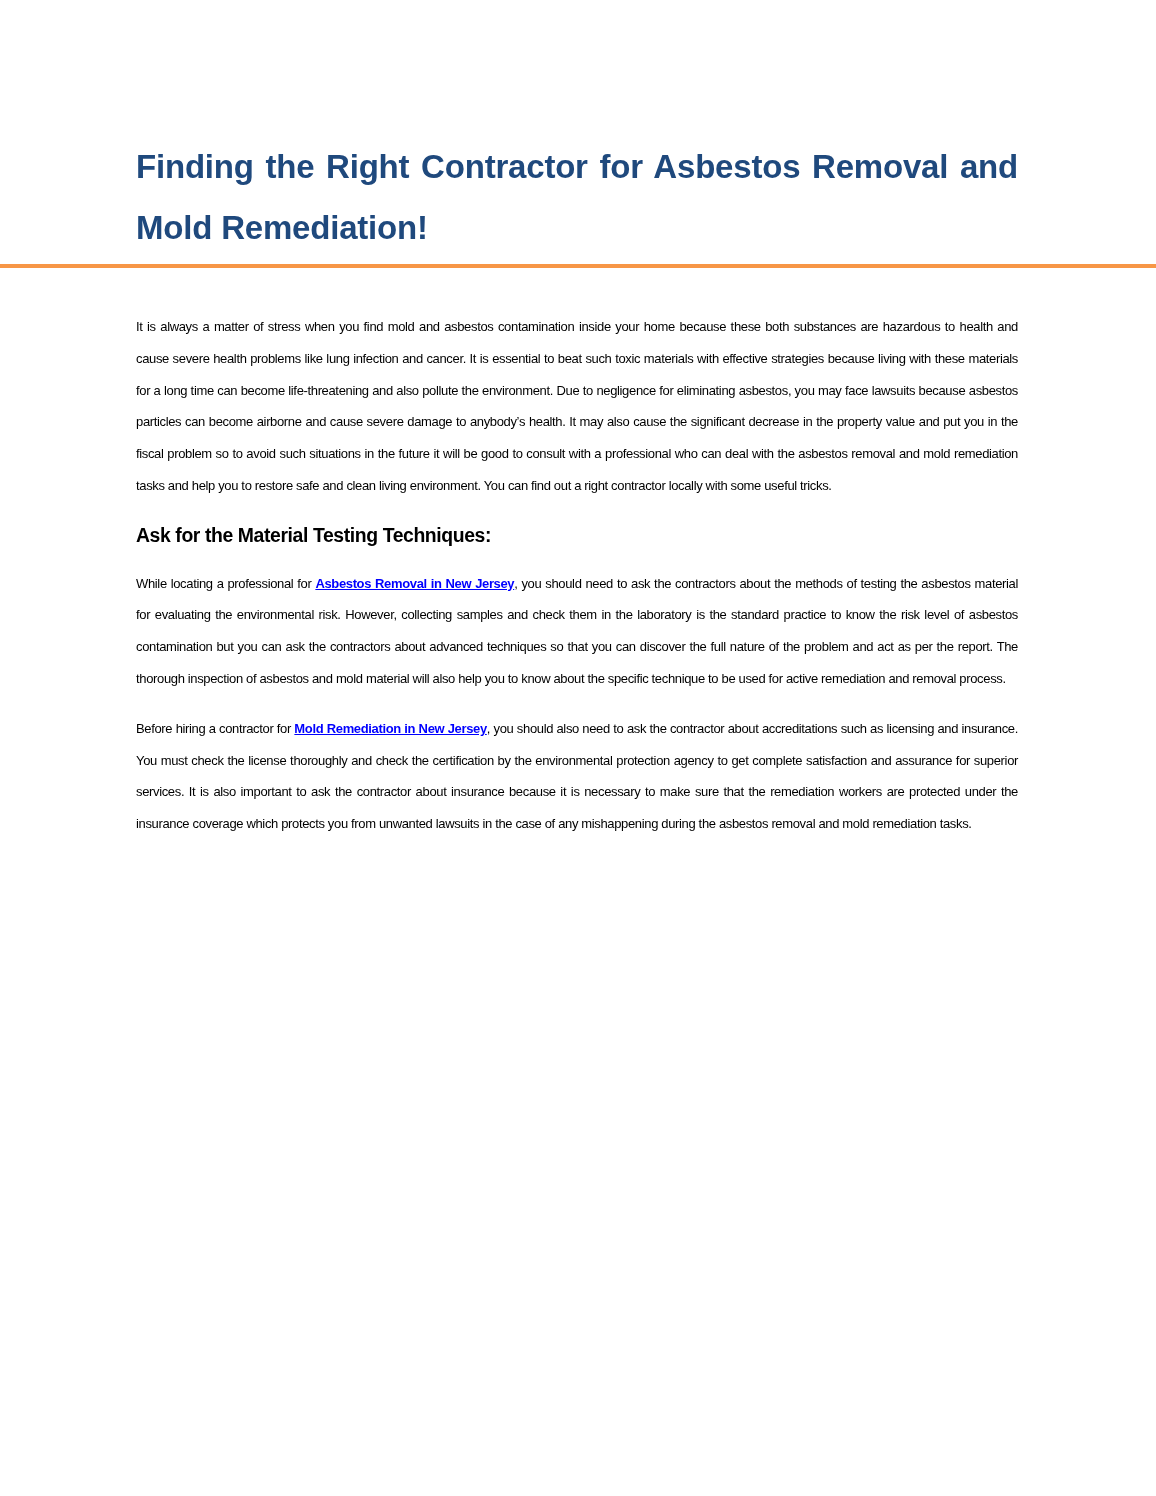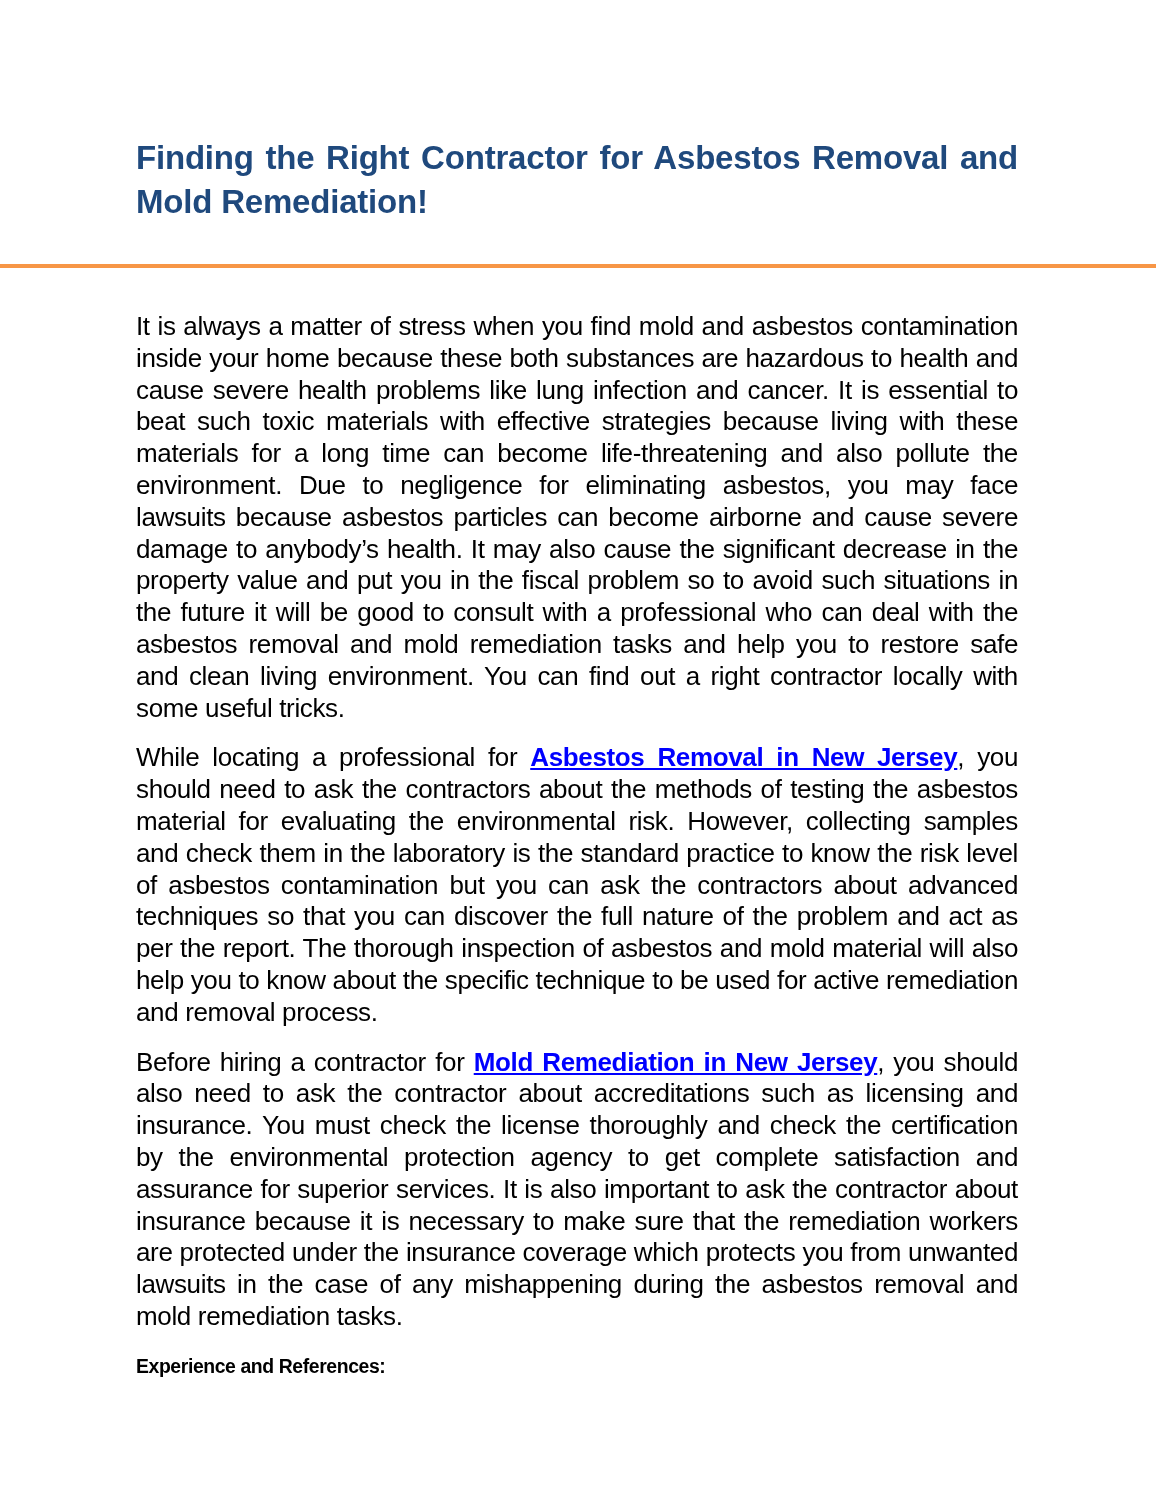--- a/index.html
+++ b/index.html
@@ -2,48 +2,48 @@
 <html><head>
   <meta charset="utf-8">
   <style>
     html, body { margin: 0; padding: 0; background: #ffffff; }
     body {
       width: 1156px; height: 1496px; position: relative; overflow: hidden;
       font-family: "Liberation Sans", sans-serif; color: #000000;
     }
     .title {
       position: absolute; left: 136px; top: 136px; width: 882px;
-      margin: 0; font-size: 33px; font-weight: bold; line-height: 44px;
+      margin: 0; font-size: 33px; font-weight: bold; line-height: 61px;
       color: #1F497D; text-align: justify; text-align-last: left;
       letter-spacing: -0.2px;
     }
     .rule {
       position: absolute; left: 0; top: 264px; width: 1156px; height: 4px;
       background: #F79646;
     }
     .content {
       position: absolute; left: 136px; top: 311px; width: 882px;
     }
     .para {
-      margin: 0 0 18px 0; font-size: 26px; line-height: 31.8px;
+      margin: 0 0 18px 0; font-size: 13px; line-height: 31.8px;
       text-align: justify; letter-spacing: -0.35px;
     }
     .heading {
       margin: 0 0 16px 0; font-size: 19.4px; line-height: 31.8px;
       font-weight: bold; letter-spacing: -0.4px;
     }
     a.link { color: #0000FF; font-weight: bold; }
   </style>
 </head>
 <body>
 
 <h1 class="title">Finding the Right Contractor for Asbestos Removal and Mold Remediation!</h1>
 <div class="rule"></div>
 
 <div class="content">
   <p class="para">It is always a matter of stress when you find mold and asbestos contamination inside your home because these both substances are hazardous to health and cause severe health problems like lung infection and cancer. It is essential to beat such toxic materials with effective strategies because living with these materials for a long time can become life-threatening and also pollute the environment. Due to negligence for eliminating asbestos, you may face lawsuits because asbestos particles can become airborne and cause severe damage to anybody’s health. It may also cause the significant decrease in the property value and put you in the fiscal problem so to avoid such situations in the future it will be good to consult with a professional who can deal with the asbestos removal and mold remediation tasks and help you to restore safe and clean living environment. You can find out a right contractor locally with some useful tricks.</p>
 
+  <p class="heading">Ask for the Material Testing Techniques:</p>
   <p class="para"><span>While locating a professional for </span><a class="link" href="#">Asbestos Removal in New Jersey</a><span>, you should need to ask the contractors about the methods of testing the asbestos material for evaluating the environmental risk. However, collecting samples and check them in the laboratory is the standard practice to know the risk level of asbestos contamination but you can ask the contractors about advanced techniques so that you can discover the full nature of the problem and act as per the report. The thorough inspection of asbestos and mold material will also help you to know about the specific technique to be used for active remediation and removal process.</span></p>
 
   <p class="para"><span>Before hiring a contractor for </span><a class="link" href="#">Mold Remediation in New Jersey</a><span>, you should also need to ask the contractor about accreditations such as licensing and insurance. You must check the license thoroughly and check the certification by the environmental protection agency to get complete satisfaction and assurance for superior services. It is also important to ask the contractor about insurance because it is necessary to make sure that the remediation workers are protected under the insurance coverage which protects you from unwanted lawsuits in the case of any mishappening during the asbestos removal and mold remediation tasks.</span></p>
 
-  <p class="heading">Experience and References:</p>
 </div>
 
 </body></html>

